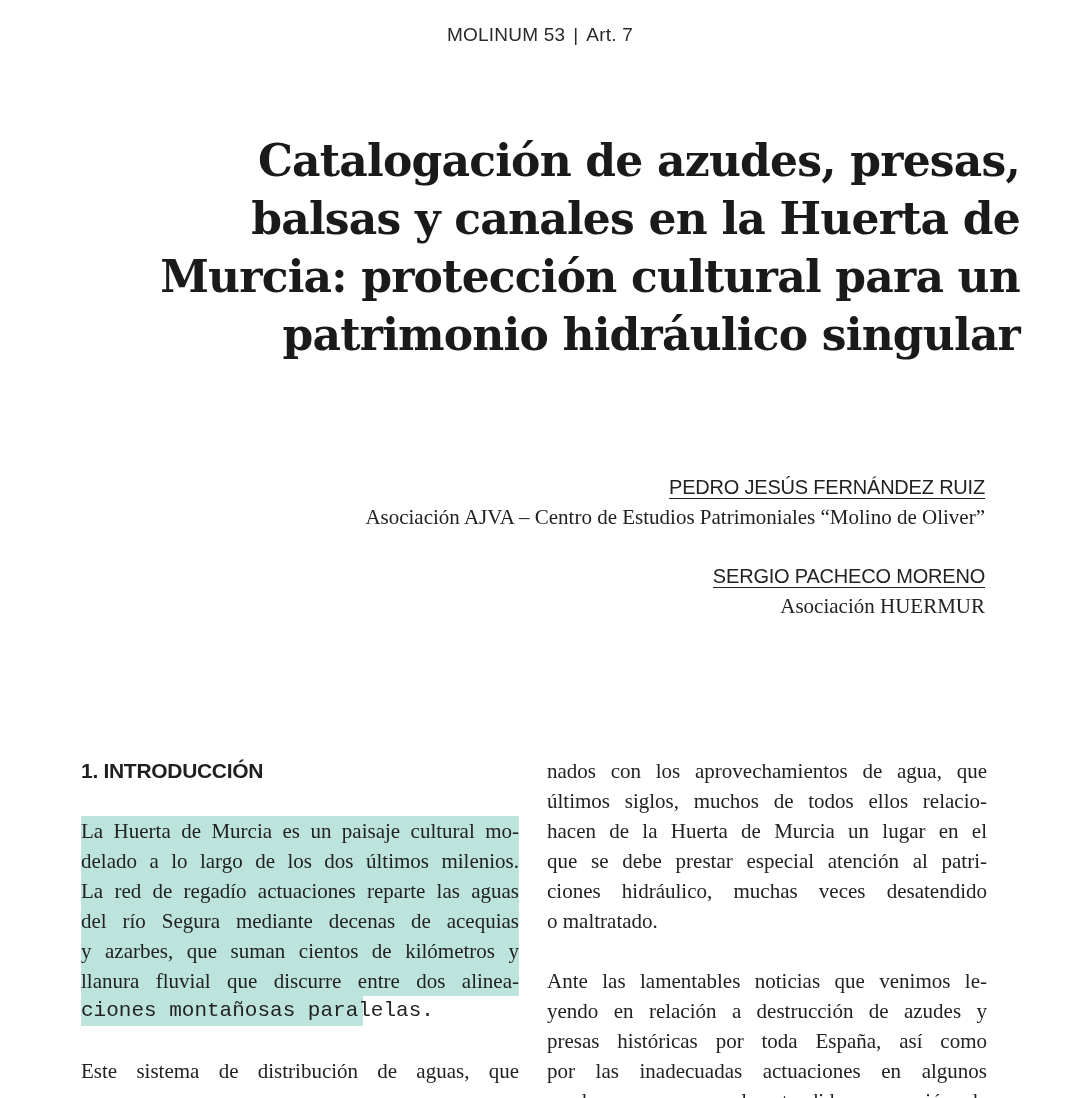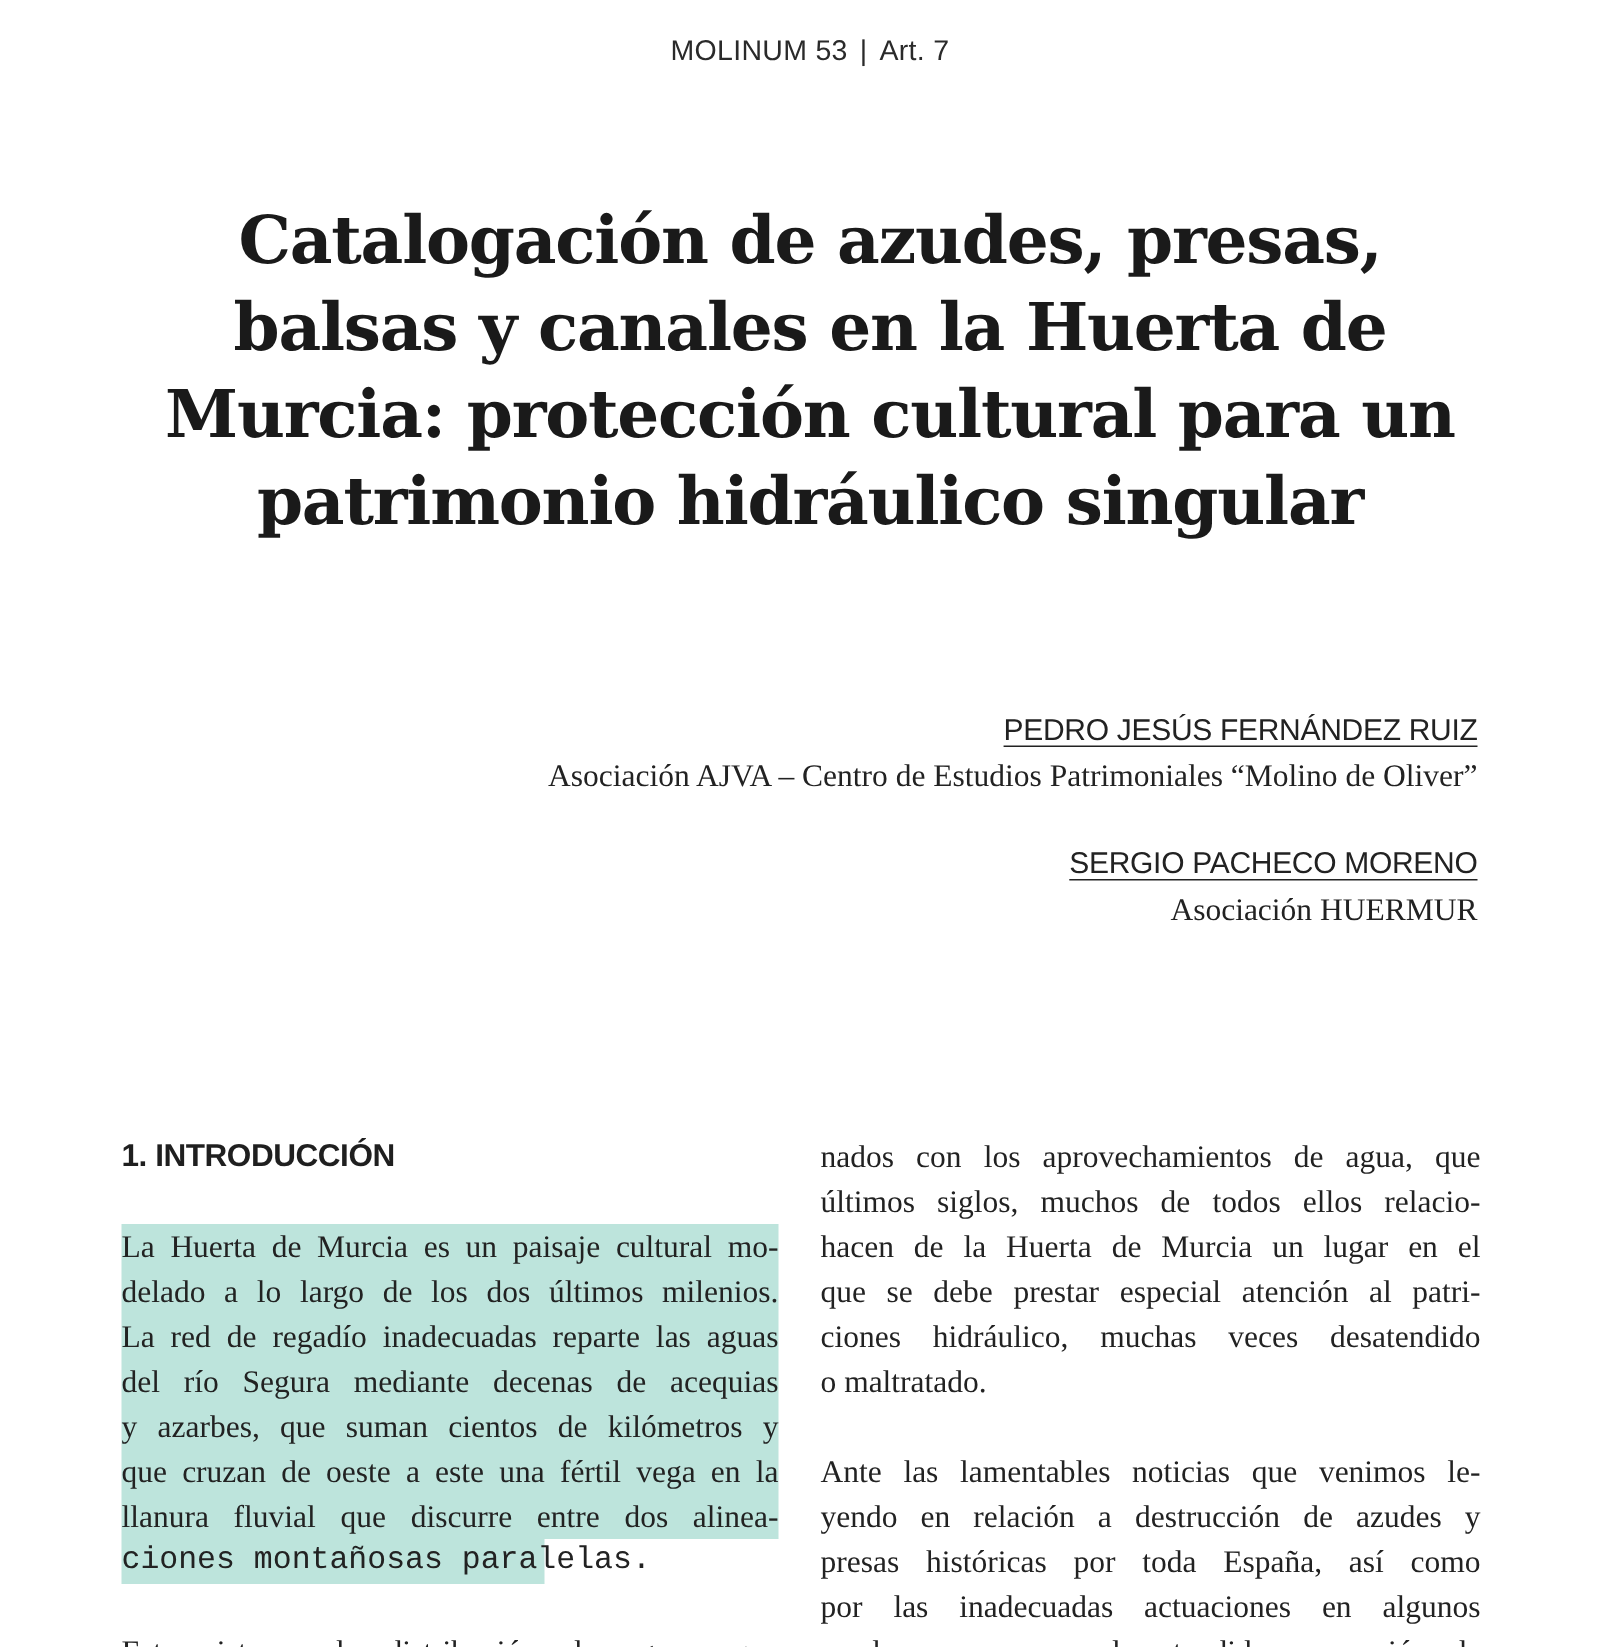--- a/index.html
+++ b/index.html
@@ -27,21 +27,21 @@
     }
     .running-head .sep {
       margin: 0 8px;
     }
     .title {
       position: absolute;
       top: 132px;
       left: 60px;
       width: 960px;
       margin: 0;
-      text-align: center;
+      text-align: right;
       font-family: "DejaVu Serif", serif;
       font-weight: bold;
       font-size: 44px;
       line-height: 58px;
       color: #1a1a1a;
       letter-spacing: -0.8px;
     }
     .authors {
       position: absolute;
       top: 472px;
@@ -135,24 +135,23 @@
     <div><span class="author-name">SERGIO PACHECO MORENO</span></div>
     <div class="author-affil">Asociación HUERMUR</div>
   </div>
 </div>
 
 <div class="col col-left">
   <h2 class="section-heading">1. INTRODUCCIÓN</h2>
   <p class="para highlight">
     <span class="line">La Huerta de Murcia es un paisaje cultural mo-</span>
     <span class="line">delado a lo largo de los dos últimos milenios.</span>
-    <span class="line">La red de regadío inadecuadas reparte las aguas</span>
+    <span class="line">La red de regadío actuaciones reparte las aguas</span>
     <span class="line">del río Segura mediante decenas de acequias</span>
     <span class="line">y azarbes, que suman cientos de kilómetros y</span>
-    <span class="line">que cruzan de oeste a este una fértil vega en la</span>
     <span class="line">llanura fluvial que discurre entre dos alinea-</span>
     <span class="line last">ciones montañosas paralelas.</span>
   </p>
   <p class="para">
     <span class="line">Este sistema de distribución de aguas, que</span>
   </p>
 </div>
 
 <div class="col col-right">
   <p class="para">

